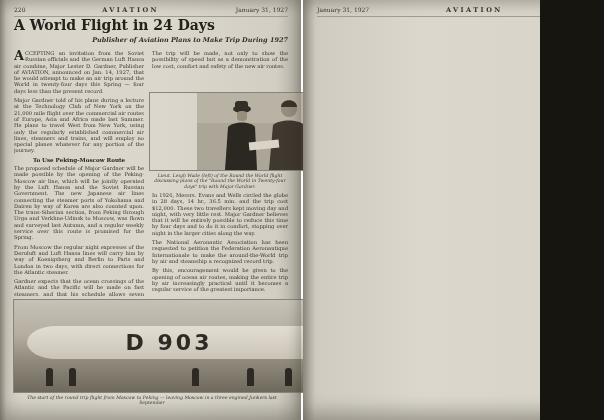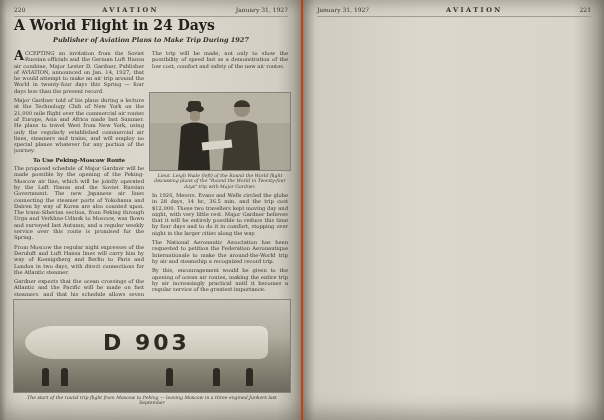--- a/index.html
+++ b/index.html
@@ -1,36 +1,36 @@
 <!DOCTYPE html>
 <html><head>
 <meta charset="utf-8">
 <style>
   html,body{margin:0;padding:0;background:#17150f;}
-  .spread{position:relative;width:604px;height:420px;background:#c2410c;overflow:hidden;
+  .spread{position:relative;width:540px;height:420px;background:#ffffff;overflow:hidden;
           font-family:"DejaVu Serif",serif;color:#35322a;}
   .page{position:absolute;top:0;height:420px;width:301px;}
   .page.left{left:0;background:linear-gradient(90deg,#a39e93 0,#cdc9bf 2%,#d8d4ca 8%,#dbd7cd 55%,#d2cec4 92%,#b0aca1 100%);}
   .page.right{left:303px;background:linear-gradient(90deg,#a8a399 0,#cfcbc1 4%,#dbd7cd 40%,#d8d4ca 90%,#a39e93 100%);}
   .page::after{content:"";position:absolute;inset:0;pointer-events:none;
           box-shadow:inset 0 6px 12px rgba(40,35,25,.22), inset 0 -10px 16px rgba(40,35,25,.28);}
   .hdr{position:absolute;top:6px;left:14px;right:13px;display:flex;justify-content:space-between;align-items:baseline;
        font-size:6px;color:#3a362d;border-bottom:1px solid #a29d91;padding-bottom:2px;}
   .hdr .mag{letter-spacing:2.5px;font-weight:bold;font-size:6.5px;}
   .title{position:absolute;top:17px;left:14px;width:274px;text-align:left;font-size:14px;font-weight:bold;color:#23211c;}
-  .subtitle{position:absolute;top:36px;left:14px;width:274px;text-align:center;font-size:6.5px;font-style:italic;font-weight:bold;color:#33302a;}
+  .subtitle{position:absolute;top:36px;left:14px;width:274px;text-align:right;font-size:6.5px;font-style:italic;font-weight:bold;color:#33302a;}
   .col{position:absolute;text-align:justify;overflow:hidden;}
   .para{margin:0 0 3px 0;}
   .colL1{left:14px;top:50px;width:130px;height:246px;font-size:5.2px;line-height:6.3px;}
   .colL2{left:152px;top:50px;width:136px;height:41px;font-size:5.2px;line-height:6.3px;}
   .colL2b{left:152px;top:192px;width:136px;height:104px;font-size:5.2px;line-height:6.3px;}
   .dropcap{float:left;font-size:13px;line-height:10px;font-weight:bold;padding:1px 1px 0 0;color:#26231d;}
   .subhead{text-align:center;font-weight:bold;font-size:5.6px;margin:3px 0 2px;color:#26231d;}
   .caption{position:absolute;font-style:italic;font-size:4.6px;line-height:5.4px;text-align:center;color:#3c3931;}
-  .photo{position:absolute;overflow:hidden;box-shadow:0 0 0 1px #8a857a;}
+  .photo{position:absolute;overflow:hidden;box-shadow:0 0 0 1px #8a857a;padding-left:47px;}
   .photo1{left:150px;top:93px;width:140px;height:77px;}
   .cap1{left:150px;top:173px;width:140px;}
   .photo2{left:14px;top:300px;width:276px;height:92px;
           background:linear-gradient(180deg,#c7c2b6 0%,#b4aea1 38%,#958f82 62%,#6f695d 100%);}
   .cap2{left:14px;top:395px;width:276px;}
   .fuselage{position:absolute;left:4%;top:28%;width:88%;height:36%;
           background:linear-gradient(180deg,#e3ded2,#c9c4b6);
           border-radius:50px 14px 14px 50px / 28px 12px 12px 28px;display:flex;align-items:center;justify-content:center;}
   .marking{font-family:"DejaVu Sans",sans-serif;font-weight:bold;font-size:22px;letter-spacing:3px;color:#2e2b24;}
   .fig{position:absolute;bottom:6%;width:7px;height:18px;background:#2e2a23;border-radius:3px 3px 0 0;}

